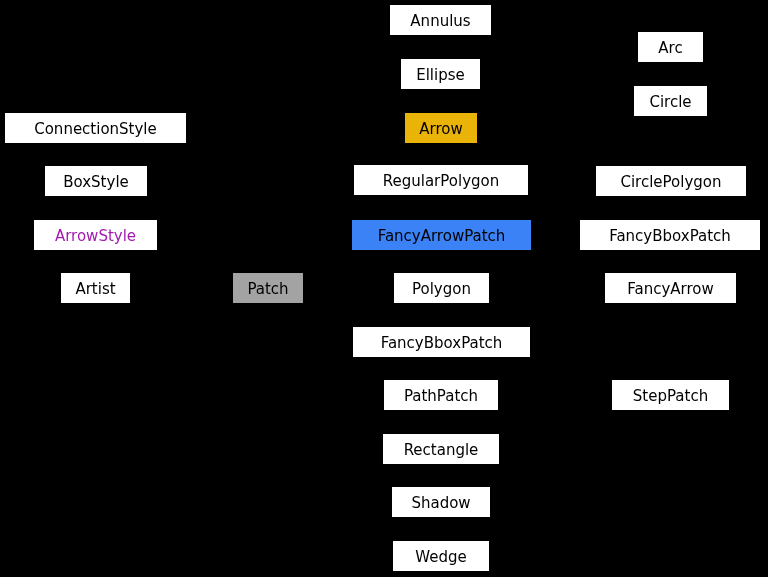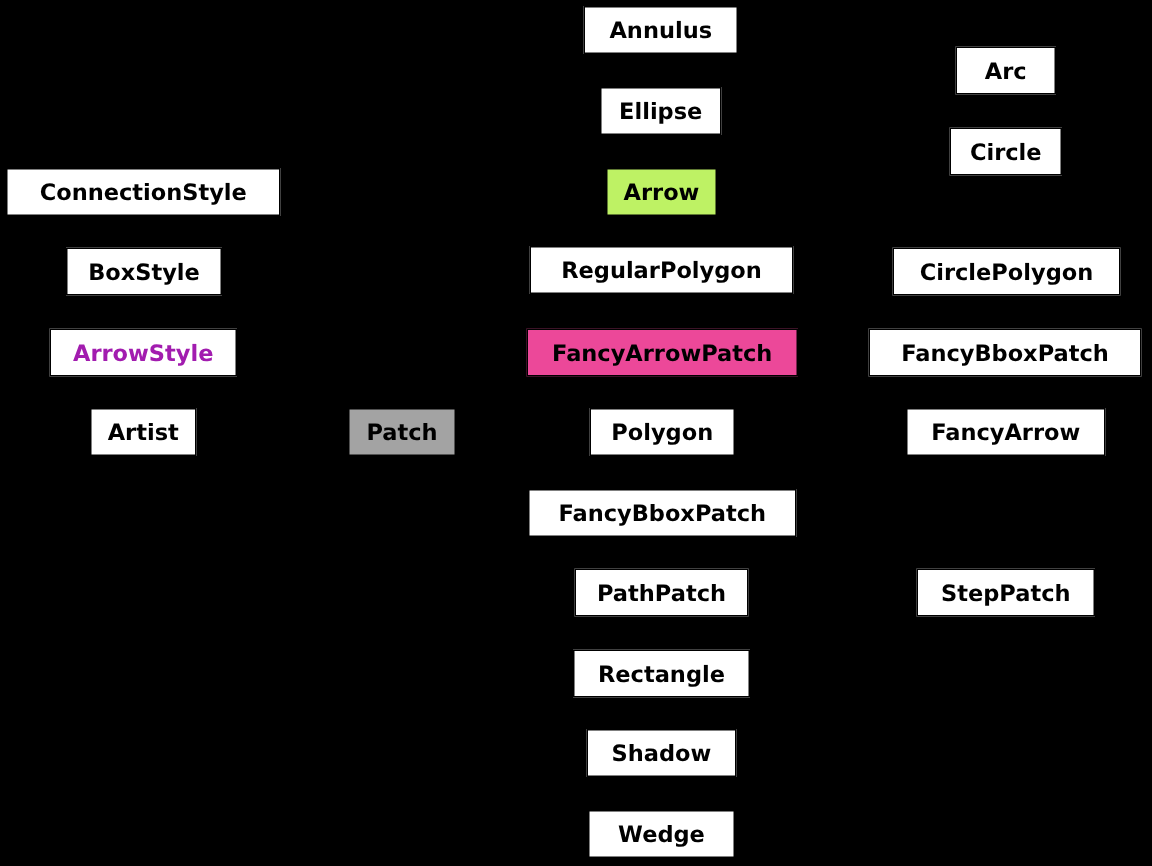--- a/index.html
+++ b/index.html
@@ -8,21 +8,20 @@
     padding: 0;
     background: #000000;
   }
   #diagram {
     position: relative;
     width: 768px;
     height: 577px;
     background: #000000;
     overflow: hidden;
     font-family: "DejaVu Sans", "Liberation Sans", sans-serif;
-    font-weight: bold;
   }
   .node {
     position: absolute;
     box-sizing: border-box;
     background: #ffffff;
     border: 1px solid #000000;
     color: #000000;
     font-size: 15px;
     line-height: 1;
     display: flex;
@@ -49,36 +48,36 @@
     </div>
     <div class="node" style="left: 400px; top: 58px; width: 81px; height: 32px; background: rgb(255, 255, 255); border-color: rgb(0, 0, 0); color: rgb(0, 0, 0);">
       <span class="node-label">Ellipse</span>
     </div>
     <div class="node" style="left: 633px; top: 85px; width: 75px; height: 32px; background: rgb(255, 255, 255); border-color: rgb(0, 0, 0); color: rgb(0, 0, 0);">
       <span class="node-label">Circle</span>
     </div>
     <div class="node" style="left: 4px; top: 112px; width: 183px; height: 32px; background: rgb(255, 255, 255); border-color: rgb(0, 0, 0); color: rgb(0, 0, 0);">
       <span class="node-label">ConnectionStyle</span>
     </div>
-    <div class="node" style="left: 404px; top: 112px; width: 74px; height: 32px; background: #bef264; border-color: rgb(0, 0, 0); color: rgb(0, 0, 0);">
+    <div class="node" style="left: 404px; top: 112px; width: 74px; height: 32px; background: #eab308; border-color: rgb(0, 0, 0); color: rgb(0, 0, 0);">
       <span class="node-label">Arrow</span>
     </div>
     <div class="node" style="left: 44px; top: 165px; width: 104px; height: 32px; background: rgb(255, 255, 255); border-color: rgb(0, 0, 0); color: rgb(0, 0, 0); text-align: right;">
       <span class="node-label">BoxStyle</span>
     </div>
     <div class="node" style="left: 353px; top: 164px; width: 176px; height: 32px; background: rgb(255, 255, 255); border-color: rgb(0, 0, 0); color: rgb(0, 0, 0);">
       <span class="node-label">RegularPolygon</span>
     </div>
     <div class="node" style="left: 595px; top: 165px; width: 152px; height: 32px; background: rgb(255, 255, 255); border-color: rgb(0, 0, 0); color: rgb(0, 0, 0);">
       <span class="node-label">CirclePolygon</span>
     </div>
     <div class="node" style="left: 33px; top: 219px; width: 125px; height: 32px; background: rgb(255, 255, 255); border-color: rgb(0, 0, 0); color: #a21caf;">
       <span class="node-label">ArrowStyle</span>
     </div>
-    <div class="node" style="left: 351px; top: 219px; width: 181px; height: 32px; background: #ec4899; border-color: rgb(0, 0, 0); color: rgb(0, 0, 0);">
+    <div class="node" style="left: 351px; top: 219px; width: 181px; height: 32px; background: #3b82f6; border-color: rgb(0, 0, 0); color: rgb(0, 0, 0);">
       <span class="node-label">FancyArrowPatch</span>
     </div>
     <div class="node" style="left: 579px; top: 219px; width: 182px; height: 32px; background: rgb(255, 255, 255); border-color: rgb(0, 0, 0); color: rgb(0, 0, 0);">
       <span class="node-label">FancyBboxPatch</span>
     </div>
     <div class="node" style="left: 60px; top: 272px; width: 71px; height: 32px; background: rgb(255, 255, 255); border-color: rgb(0, 0, 0); color: rgb(0, 0, 0);">
       <span class="node-label">Artist</span>
     </div>
     <div class="node" style="left: 232px; top: 272px; width: 72px; height: 32px; background: #a3a3a3; border-color: rgb(0, 0, 0); color: rgb(0, 0, 0);">
       <span class="node-label">Patch</span>

